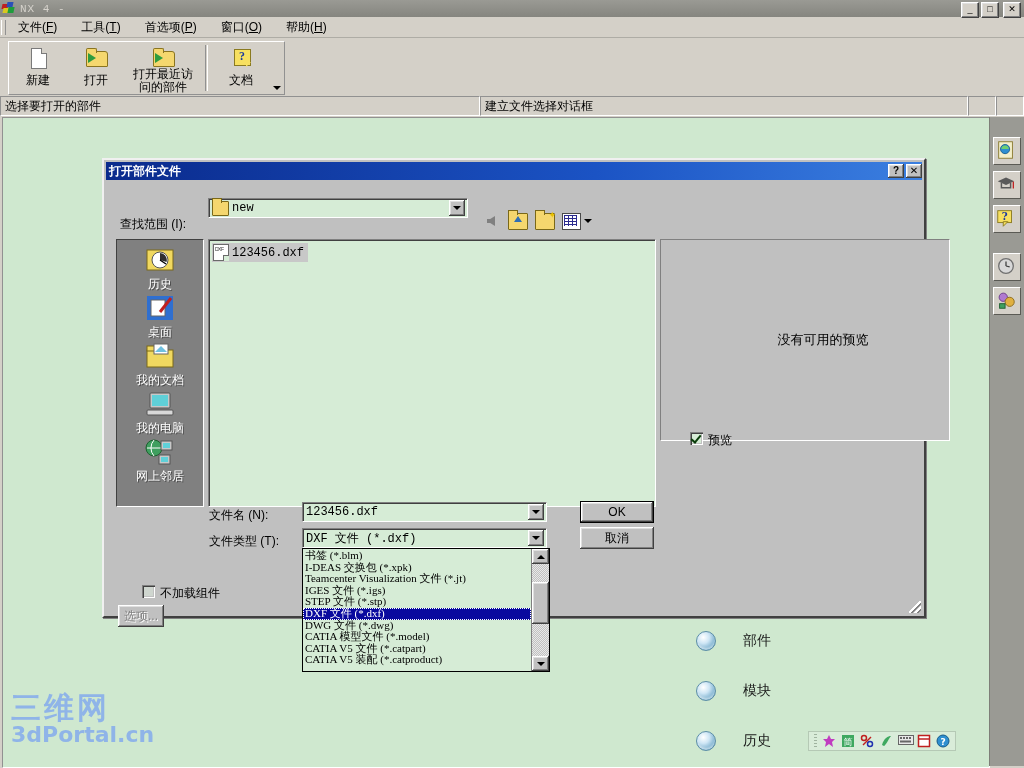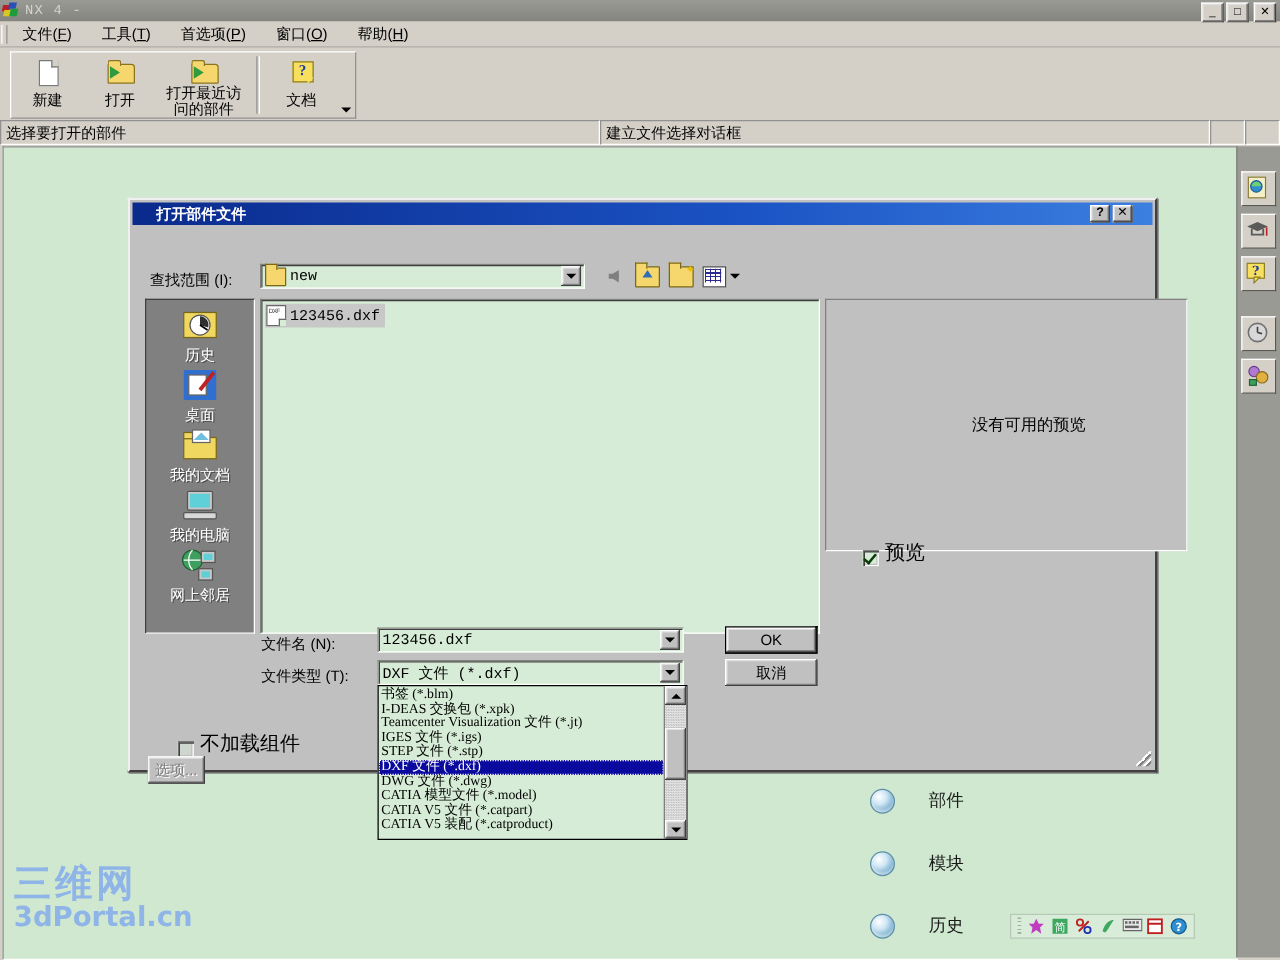--- a/index.html
+++ b/index.html
@@ -127,21 +127,21 @@
   
   .dlg{
     position:absolute;left:102px;top:158px;width:820px;height:456px;
     background:#c0c0c0;
     border-top:2px solid #f0f0f0;border-left:2px solid #f0f0f0;
     border-right:2px solid #404040;border-bottom:2px solid #404040;
     box-shadow:1px 1px 0 #808080;
   }
   .dlg-tb{
     margin:2px;height:18px;background:linear-gradient(to right,#0a2a8c 0%,#1b53c4 60%,#3b7fe0 100%);
-    display:flex;align-items:center;padding:0 16px;box-sizing:border-box;
+    display:flex;align-items:center;padding:0 0;box-sizing:border-box;
   }
   .dlg-title{color:#fff;font-size:12px;font-weight:bold;padding-left:3px;flex:1;}
   .dlg-btn{
     width:16px;height:14px;background:#c0c0c0;margin-left:2px;
     box-shadow:inset -1px -1px 0 #404040,inset 1px 1px 0 #fff,inset -2px -2px 0 #808080,inset 2px 2px 0 #dfdfdf;
     font-size:10px;line-height:13px;text-align:center;color:#000;font-weight:bold;
   }
   .dlg-body{position:relative;width:100%;height:434px;}
 
   .lbl{position:absolute;font-size:12px;color:#000;}
@@ -190,21 +190,21 @@
   .place{display:flex;flex-direction:column;align-items:center;margin-bottom:3px;}
   .place-lbl{color:#fff;font-size:12px;line-height:14px;margin-top:1px;text-shadow:1px 1px 0 #4a4a4a;}
   .pico{width:32px;height:30px;position:relative;}
 
   .preview{
     position:absolute;background:#c0c0c0;
     border-top:1px solid #808080;border-left:1px solid #808080;
     border-right:1px solid #fff;border-bottom:1px solid #fff;
     display:flex;align-items:center;justify-content:center;font-size:13px;color:#000;padding-left:36px;
   }
-  .chk{display:inline-flex;align-items:flex-end;gap:5px;position:absolute;font-size:16px;color:#000;padding-left:26px;}
+  .chk{display:inline-flex;align-items:flex-start;gap:5px;position:absolute;font-size:12px;color:#000;padding-left:26px;}
   .chkbox{
     width:13px;height:13px;background:#d6ecd6;
     box-shadow:inset 1px 1px 0 #808080,inset 2px 2px 0 #404040,inset -1px -1px 0 #fff,inset -2px -2px 0 #c0c0c0;
     position:relative;flex:0 0 auto;
   }
   .chkbox.checked:after{
     content:"";position:absolute;left:3px;top:1px;width:4px;height:8px;
     border-right:2px solid #0a3d0a;border-bottom:2px solid #0a3d0a;transform:rotate(40deg);
   }
   .chkbox.gray{background:#cfd6cf;}
@@ -416,21 +416,21 @@
 
     <div class="dlg-tb">
       <div class="dlg-title">打开部件文件</div>
       <div class="dlg-btn">?</div>
       <div class="dlg-btn">✕</div>
     </div>
 
     <div class="dlg-body">
 
       <div class="lbl" style="left:16px;top:34px;">查找范围 (I):</div>
-      <div class="combo sunken" style="left:104px;top:29px;width:260px;">
+      <div class="combo sunken" style="left:104px;top:16px;width:260px;">
         <div class="fico" style="margin-left:3px;flex:0 0 auto;width:15px;height:13px;"></div>
         <div class="combo-txt">new</div>
         <div class="combo-btn">
             <div class="caret"></div>
           </div>
       </div>
 
       <div class="nav-tools" style="left:376px;top:29px;">
         <div class="nt">
             <div class="arrow-left"></div>

